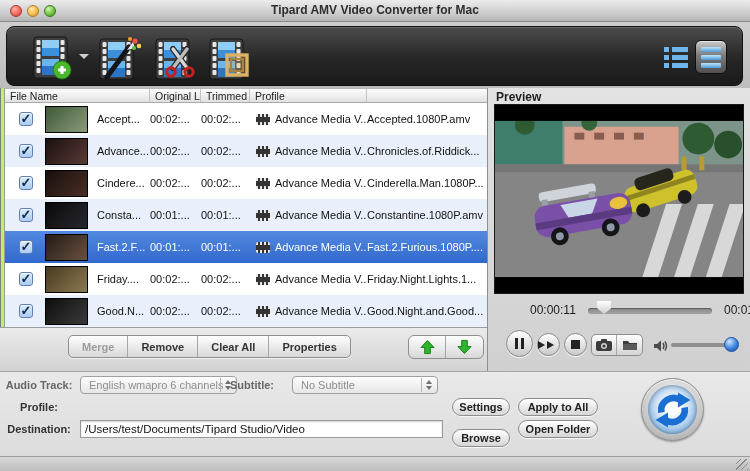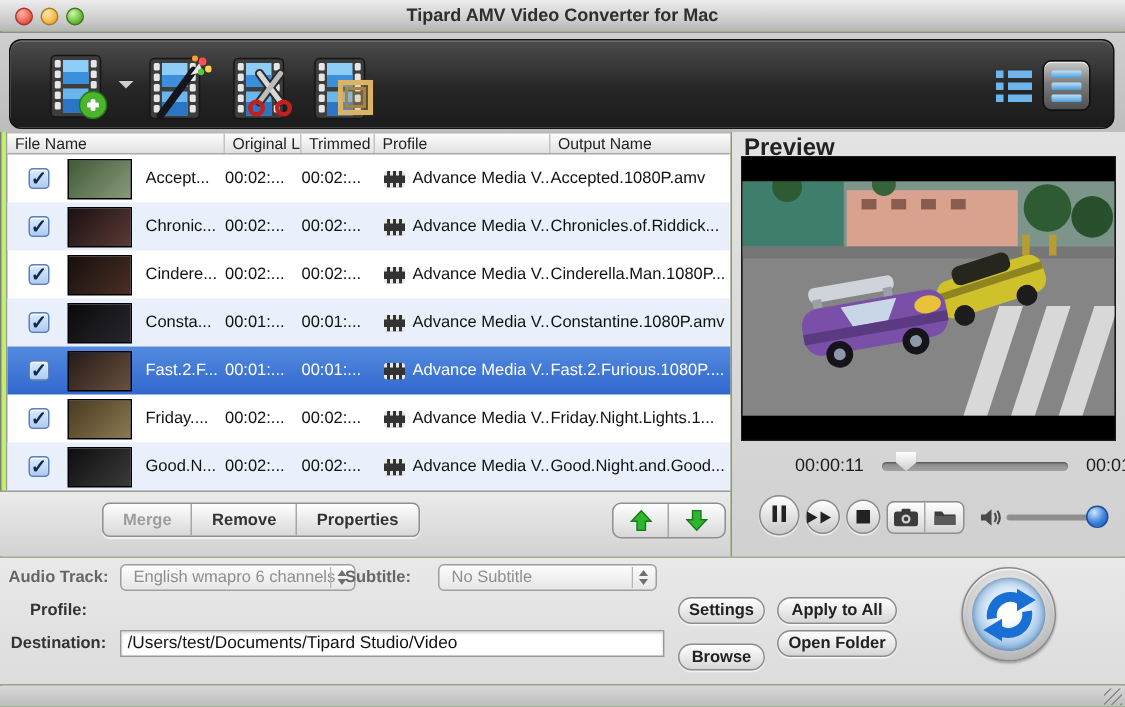--- a/index.html
+++ b/index.html
@@ -58,21 +58,21 @@
               font-family:"Liberation Sans",sans-serif;}
   .seg button:last-child{border-right:none;}
   .seg button.disabled{color:#9d9d9d;}
   .updown{position:absolute;left:408px;top:7px;display:flex;height:24px;border:1px solid #8f8f8f;border-radius:6px;overflow:hidden;
           background:linear-gradient(#fefefe,#d8d8d8);}
   .updown .ud{width:37px;display:flex;align-items:center;justify-content:center;cursor:pointer;}
   .updown .ud:first-child{border-right:1px solid #a6a6a6;}
   
   .vdivider{position:absolute;left:487px;top:88px;width:1px;height:283px;background:#8f8f8f;}
   .preview{position:absolute;left:488px;top:88px;width:262px;height:283px;background:linear-gradient(#e3e3e3,#d0d0d0);}
-  .pv-title{position:absolute;left:8px;top:2px;font-size:16px;font-weight:700;color:#222;}
+  .pv-title{position:absolute;left:8px;top:2px;font-size:12px;font-weight:700;color:#222;}
   .pv-video{position:absolute;left:6px;top:16px;width:250px;height:190px;background:#000;border:1px solid #1a1a1a;}
   .pv-video svg{width:100%;height:100%;display:block;}
   .pv-timebar{position:absolute;left:0;top:210px;width:262px;height:26px;margin-left:32px;}
   .pv-time{position:absolute;top:5px;font-size:12px;color:#1c1c1c;}
   .pv-time.cur{left:10px;}.pv-time.tot{left:204px;}
   .pv-track{position:absolute;left:68px;top:10px;width:124px;height:6px;border-radius:3px;background:linear-gradient(#8a8a8a,#a2a2a2);box-shadow:inset 0 1px 1px rgba(0,0,0,.35);}
   .pv-thumbpos{position:absolute;top:3px;width:14px;height:13px;background:linear-gradient(#ffffff,#cfcfcf);
       clip-path:polygon(0 0,100% 0,100% 55%,50% 100%,0 55%);filter:drop-shadow(0 1px 1px rgba(0,0,0,.4));}
   .pv-controls{position:absolute;left:0;top:240px;width:262px;height:40px;}
   .pcirc{position:absolute;border-radius:50%;border:1px solid #8a8a8a;background:linear-gradient(#fefefe,#c9c9c9);
@@ -264,21 +264,20 @@
       </div>
     </div>
   </div>
 
   <div class="filelist">
     <div class="thead">
       <div class="th c-file">File Name</div>
       <div class="th c-orig">Original Le</div>
       <div class="th c-trim">Trimmed L</div>
       <div class="th c-prof">Profile</div>
-      <div class="th c-out" style="border-right:none">Output Name</div>
     </div>
     <div class="rows" id="rows">
     <div class="row">
       <span class="cell c-file">
         <span class="cb">✓</span>
         <span class="thumb" style="background: linear-gradient(135deg, rgb(63, 90, 54), rgb(138, 154, 122));"></span>
         <span class="fname">Accept...</span>
       </span>
       <span class="cell c-orig">00:02:...</span>
       <span class="cell c-trim">00:02:...</span>
@@ -286,21 +285,21 @@
         <span class="prof-icon"></span>
         <span class="prof-text">Advance Media V...</span>
       </span>
       <span class="cell c-out">Accepted.1080P.amv</span>
     </div>
 
     <div class="row stripe">
       <span class="cell c-file">
         <span class="cb">✓</span>
         <span class="thumb" style="background: linear-gradient(135deg, rgb(26, 16, 18), rgb(90, 58, 52));"></span>
-        <span class="fname">Chronic...</span>
+        <span class="fname">Advance...</span>
       </span>
       <span class="cell c-orig">00:02:...</span>
       <span class="cell c-trim">00:02:...</span>
       <span class="cell c-prof">
         <span class="prof-icon"></span>
         <span class="prof-text">Advance Media V...</span>
       </span>
       <span class="cell c-out">Chronicles.of.Riddick...</span>
     </div>
 
@@ -378,20 +377,21 @@
       </span>
       <span class="cell c-out">Good.Night.and.Good...</span>
     </div>
   </div>
   </div>
 
   <div class="actionsbar">
     <div class="seg">
       <button class="disabled">Merge</button>
       <button>Remove</button>
+      <button>Clear All</button>
       <button>Properties</button>
     </div>
     <div class="updown">
       <span class="ud">
         <svg width="15" height="16" viewBox="0 0 16 16">
           <path d="M8 1 L15 8.5 H11 V15 H5 V8.5 H1 Z" fill="#2db52d" stroke="#157a15"></path>
         </svg>
       </span>
       <span class="ud">
         <svg width="15" height="16" viewBox="0 0 16 16">

